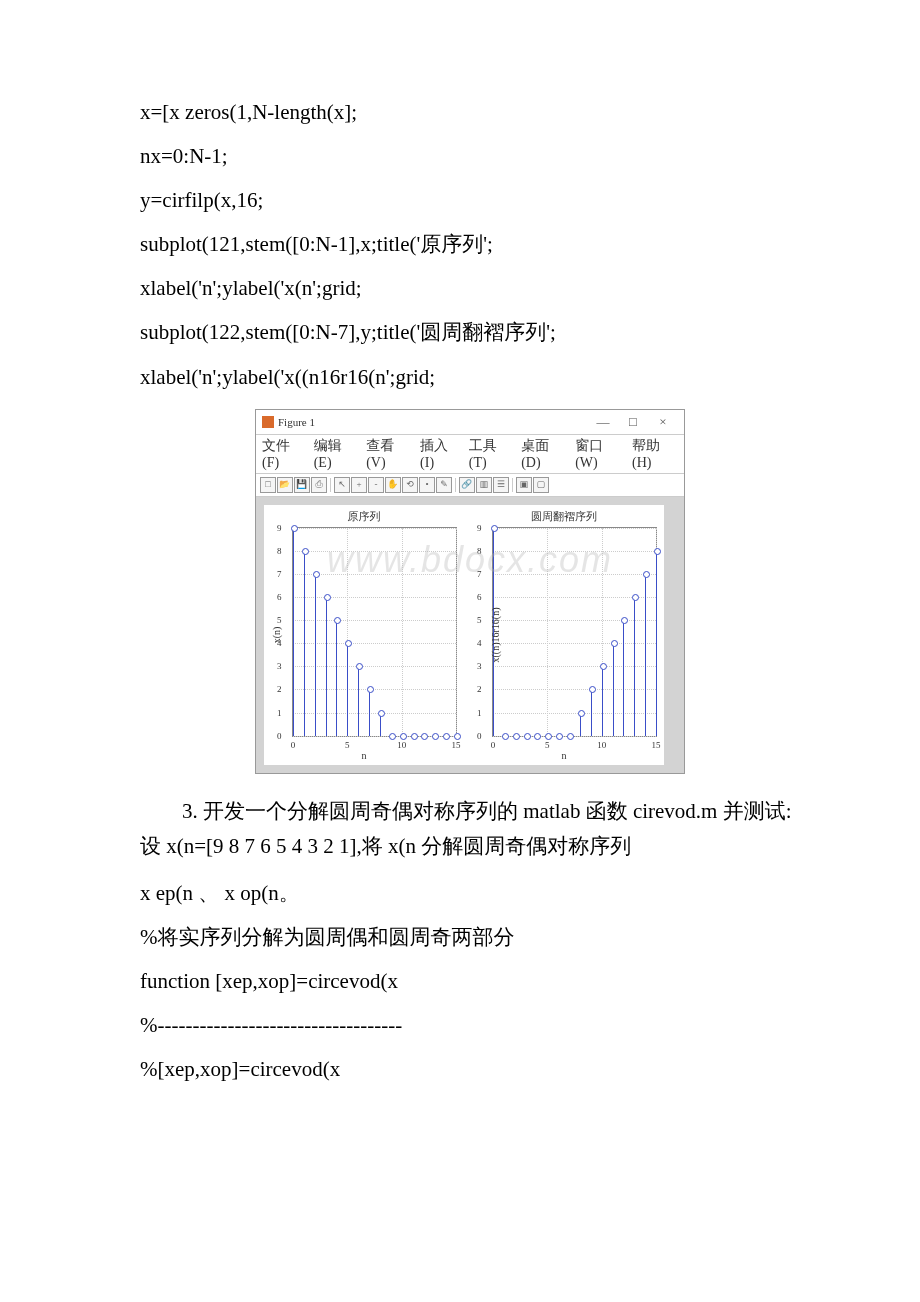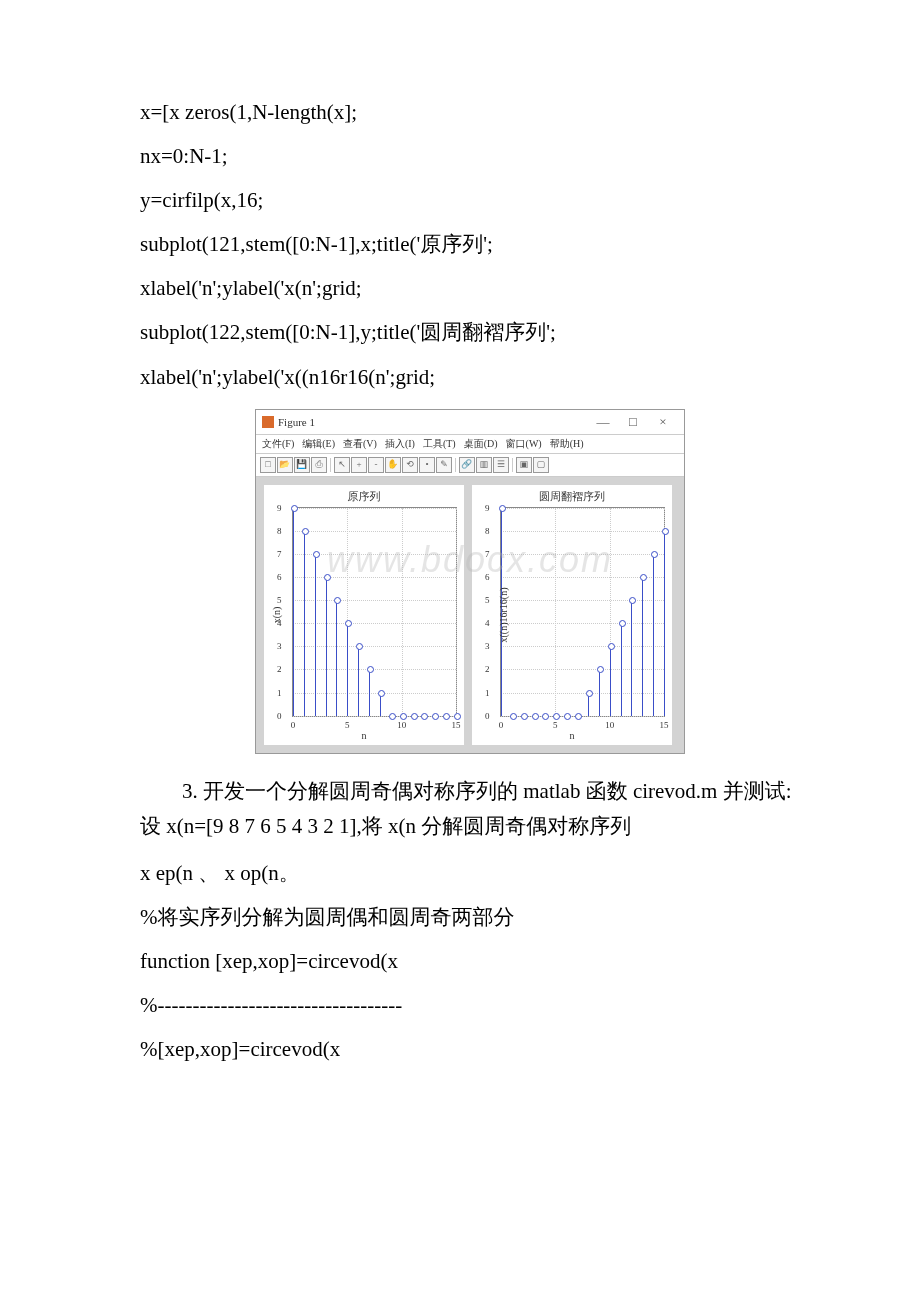--- a/index.html
+++ b/index.html
@@ -47,21 +47,21 @@
     flex: 1;
   }
   .fig-titlebar .ctrl {
     width: 30px;
     text-align: center;
     font-size: 13px;
     color: #555;
   }
   .fig-menubar {
     padding: 2px 6px;
-    font-size: 10px;
+    font-size: 14px;
     color: #333;
     border-bottom: 1px solid #ccc;
     display: flex;
     gap: 8px;
   }
   .fig-toolbar {
     padding: 2px 4px;
     border-bottom: 1px solid #ccc;
     display: flex;
     gap: 1px;
@@ -82,21 +82,21 @@
   .tool-sep {
     width: 1px;
     height: 14px;
     background: #ccc;
     margin: 0 2px;
   }
   .fig-body {
     background: #d3d3d3;
     padding: 8px;
     display: flex;
-    gap: 8px;
+    gap: 0;
   }
   .plot {
     background: #fff;
     width: 200px;
     height: 260px;
     position: relative;
   }
   .plot-title {
     text-align: center;
     font-size: 11px;
@@ -198,21 +198,21 @@
 </head>
 <body>
 
 <div class="page">
 
   <p class="code-line">x=[x zeros(1,N-length(x];</p>
   <p class="code-line">nx=0:N-1;</p>
   <p class="code-line">y=cirfilp(x,16;</p>
   <p class="code-line">subplot(121,stem([0:N-1],x;title('原序列';</p>
   <p class="code-line">xlabel('n';ylabel('x(n';grid;</p>
-  <p class="code-line">subplot(122,stem([0:N-1],y;title('圆周翻褶序列';</p>
+  <p class="code-line">subplot(122,stem([0:N-7],y;title('圆周翻褶序列';</p>
   <p class="code-line">xlabel('n';ylabel('x((n16r16(n';grid;</p>
 
   <div class="figure-wrap" style="position:relative;">
     <div class="fig-window">
       <div class="fig-titlebar">
         <span class="icon"></span>
         <span class="title">Figure 1</span>
         <span class="ctrl">—</span>
         <span class="ctrl">□</span>
         <span class="ctrl">×</span>

